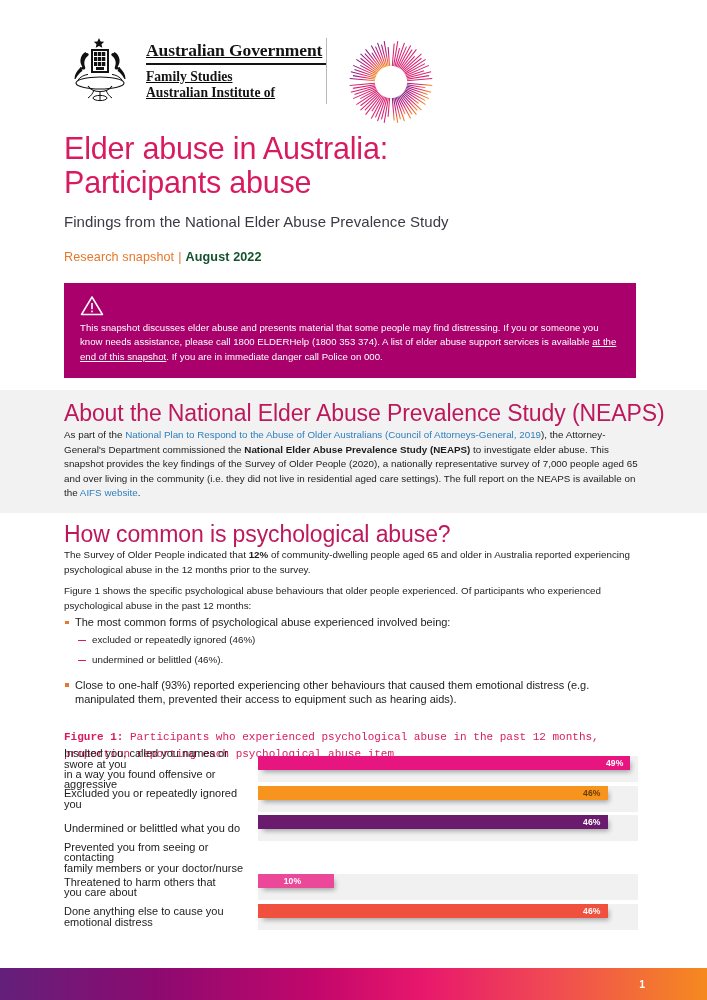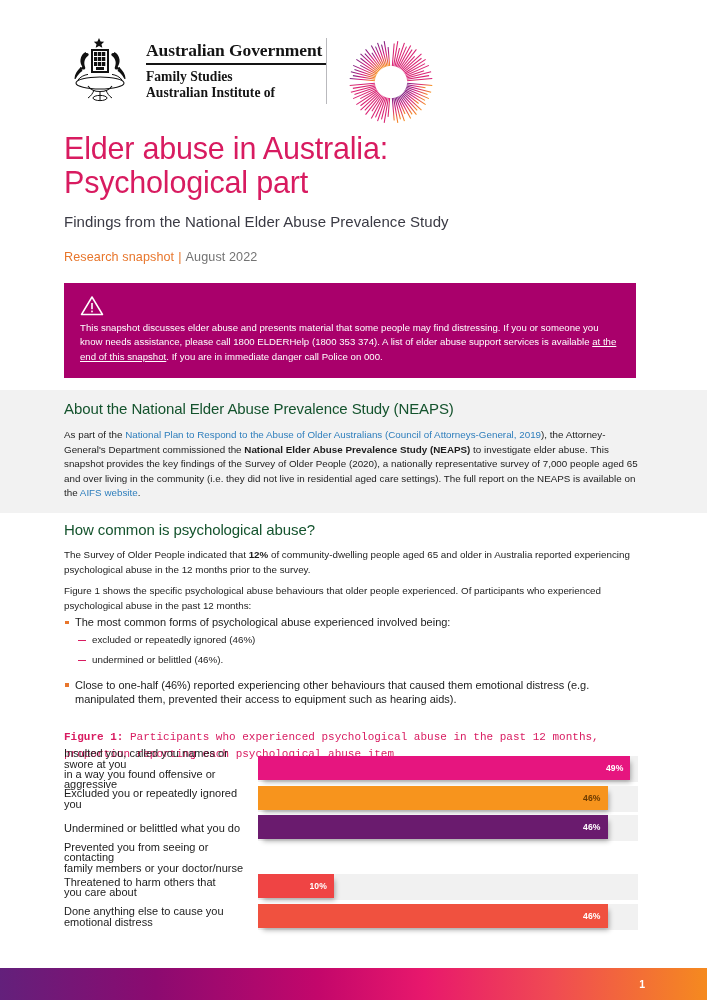--- a/index.html
+++ b/index.html
@@ -5,48 +5,48 @@
   * { box-sizing: border-box; margin: 0; padding: 0; }
   html, body {
     width: 707px; height: 1000px;
     background: #ffffff;
     font-family: "Liberation Sans", sans-serif;
     -webkit-font-smoothing: antialiased;
   }
   .page { position: relative; width: 707px; height: 1000px; overflow: hidden; background:#fff; }
 
   
-  .logo-row { position:absolute; left:64px; top:36px; display:flex; align-items:flex-start; }
+  .logo-row { position:absolute; left:64px; top:36px; display:flex; align-items:flex-start;text-decoration:underline; }
   .coat { width:72px; height:68px; flex:none; }
   .gov-text { margin-left:10px; padding-top:4px; }
   .gov-line1 { font-family:"Liberation Serif", serif; font-weight:bold; font-size:17.5px; color:#141414; letter-spacing:-0.1px; line-height:20px; }
   .gov-rule { width:180px; height:1.5px; background:#141414; margin:3px 0 4px 0; }
   .gov-line2 { font-family:"Liberation Serif", serif; font-weight:bold; font-size:13.6px; color:#141414; line-height:16px; }
   .divider-v { position:absolute; left:326px; top:38px; width:1px; height:66px; background:#b9b9bd; }
   .sunburst { position:absolute; left:345px; top:36px; width:92px; height:92px; }
 
   
   .title { position:absolute; left:64px; top:131px; width:600px;
            font-size:30.5px; line-height:34px; color:#D81B60; font-weight:400; letter-spacing:-0.2px; }
   .title .l2 { display:block; }
   .subtitle { position:absolute; left:64px; top:213px; font-size:15px; color:#3a3a44; letter-spacing:0.05px; }
   .meta { position:absolute; left:64px; top:250px; font-size:12.6px; letter-spacing:0.1px; }
   .meta .rs { color:#E8762C;margin-top:16px; }
   .meta .sep { color:#E8762C; margin:0 4px; }
-  .meta .dt { color:#737373; }
+  .meta .dt { color:#14532d;font-weight:bold; }
 
   
   .warn { position:absolute; left:64px; top:283px; width:572px; height:95px; background:#A9006B; padding:12px 14px 0 16px; }
   .warn-ico { width:24px; height:21px; display:block; margin-bottom:5px; }
   .warn-text { font-size:9.6px; line-height:14.4px; color:#ffffff; letter-spacing:0.02px; width:540px; }
   .warn-text u { text-decoration:underline; }
 
   
   .grey-band { position:absolute; left:0; top:390px; width:707px; height:123px; background:#f2f2f2; }
-  .h2 { font-size:15px; color:#14532d; font-weight:400; letter-spacing:-0.1px; }
+  .h2 { font-size:23px; color:#be185d; font-weight:400; letter-spacing:-0.1px; }
   .neaps-h { position:absolute; left:64px; top:400px; }
   .neaps-p { position:absolute; left:64px; top:428px; width:574px; font-size:9.8px; line-height:14.6px; color:#1c1c1c; letter-spacing:0.01px; }
   .lnk { color:#2E7EBC; }
   .bld { font-weight:bold; }
 
   
   .how-h { position:absolute; left:64px; top:521px; }
   .p1 { position:absolute; left:64px; top:548px; width:574px; font-size:9.8px; line-height:14.6px; color:#1c1c1c; }
   .p2 { position:absolute; left:64px; top:584px; width:574px; font-size:9.8px; line-height:14.6px; color:#1c1c1c; }
 
@@ -59,21 +59,21 @@
 
   
   .fig-cap { position:absolute; left:64px; top:729px; width:574px; font-size:11px; line-height:17px; color:#D81B60;font-family:Liberation Mono, monospace; }
   .fig-cap .fg { font-weight:bold; color:#D81B60; }
 
   .chart { position:absolute; left:64px; top:756px; width:574px; }
   .row { position:relative; height:26px; margin-bottom:3.5px; display:flex; align-items:center; }
   .cat { width:194px; flex:none; text-align:left; padding-right:6px;
          font-size:11px; line-height:10.4px; color:#1c1c1c; }
   .track { position:relative; flex:1; height:26px; background:#f1f1f1; }
-  .bar { position:absolute; left:0; top:0; height:24px;
+  .bar { position:absolute; left:0; top:0; height:14px;
          box-shadow: 3px 4px 5px -2px rgba(0,0,0,0.33);
          display:flex; align-items:center; justify-content:flex-end; padding-right:7px; }
   .bar span { font-size:8.6px; font-weight:bold; letter-spacing:0.1px; }
 
   
   .footer { position:absolute; left:0; top:968px; width:707px; height:32px;
             background: linear-gradient(90deg, #63207B 0%, #8C0A70 22%, #C3076B 45%, #E8186C 60%, #F04A53 78%, #F58A1F 100%); }
   .pageno { position:absolute; right:62px; top:50%; transform:translateY(-50%); color:#ffffff; font-size:10.5px; font-weight:bold; }
 </style>
 </head>
@@ -194,21 +194,21 @@
         <line x1="42.97" y1="33.97" x2="33.13" y2="11.54"></line>
         <line x1="44.32" y1="33.45" x2="35.39" y2="7.44"></line>
         <line x1="45.70" y1="33.04" x2="39.69" y2="9.29"></line>
         <line x1="47.12" y1="32.74" x2="42.59" y2="5.61"></line>
         <line x1="48.55" y1="32.56" x2="46.86" y2="12.13"></line>
       </g>
   </svg>
 
   <div class="title">
     <span class="l1">Elder abuse in Australia:</span>
-    <span class="l2">Psychological part</span>
+    <span class="l2">Participants abuse</span>
   </div>
   <div class="subtitle">Findings from the National Elder Abuse Prevalence Study</div>
   <div class="meta">
     <span class="rs">Research snapshot</span><span class="sep">|</span><span class="dt">August 2022</span>
   </div>
 
   <div class="warn">
     <svg class="warn-ico" viewBox="0 0 24 21">
       <path d="M12 2 L22.5 19.5 L1.5 19.5 Z" fill="none" stroke="#ffffff" stroke-width="1.5" stroke-linejoin="round"></path>
       <rect x="11.2" y="8" width="1.6" height="6.2" fill="#ffffff"></rect>
@@ -229,21 +229,21 @@
   <div class="p1">
     <span>The Survey of Older People indicated that </span><span class="bld">12%</span><span> of community-dwelling people aged 65 and older in Australia reported experiencing psychological abuse in the 12 months prior to the survey.</span>
   </div>
   <div class="p2">Figure 1 shows the specific psychological abuse behaviours that older people experienced. Of participants who experienced psychological abuse in the past 12 months:</div>
 
   <div class="bullets">
     <div class="b1">The most common forms of psychological abuse experienced involved being:</div>
     <div class="b2">excluded or repeatedly ignored (46%)</div>
     <div class="b2">undermined or belittled (46%).</div>
     <div class="gap"></div>
-    <div class="b1">Close to one-half (46%) reported experiencing other behaviours that caused them emotional distress (e.g. manipulated them, prevented their access to equipment such as hearing aids).</div>
+    <div class="b1">Close to one-half (93%) reported experiencing other behaviours that caused them emotional distress (e.g. manipulated them, prevented their access to equipment such as hearing aids).</div>
   </div>
 
   <div class="fig-cap">
     <span class="fg">Figure 1:</span><span> Participants who experienced psychological abuse in the past 12 months, proportion reporting each psychological abuse item</span>
   </div>
 
   <div class="chart" id="chart">
       <div class="row">
         <div class="cat">
           <div>Insulted you, called you names or swore at you</div>
@@ -280,21 +280,21 @@
           <div>Prevented you from seeing or contacting</div>
           <div>family members or your doctor/nurse</div>
         </div>
       </div>
       <div class="row">
         <div class="cat">
           <div>Threatened to harm others that</div>
           <div>you care about</div>
         </div>
         <div class="track">
-          <div class="bar" style="width:20.00%;background:#ef4444;">
+          <div class="bar" style="width:20.00%;background:#ec4899;justify-content:center;">
             <span style="color:#ffffff;">10%</span>
           </div>
         </div>
       </div>
       <div class="row">
         <div class="cat">
           <div>Done anything else to cause you</div>
           <div>emotional distress</div>
         </div>
         <div class="track">

